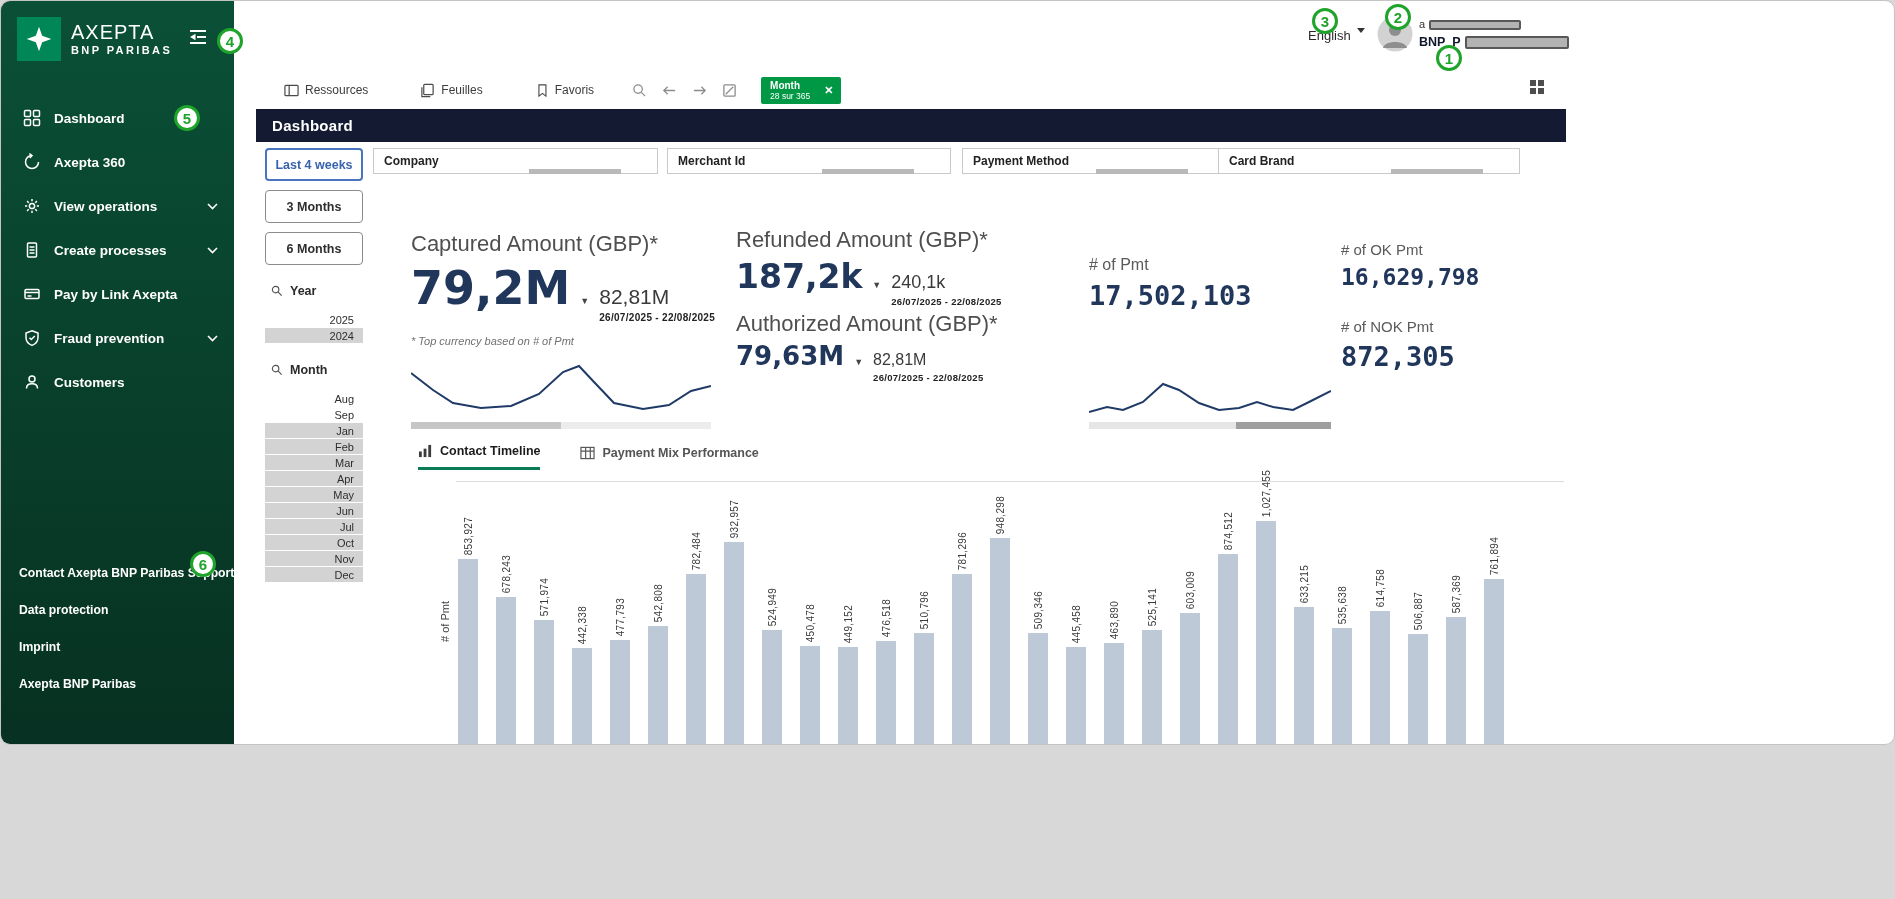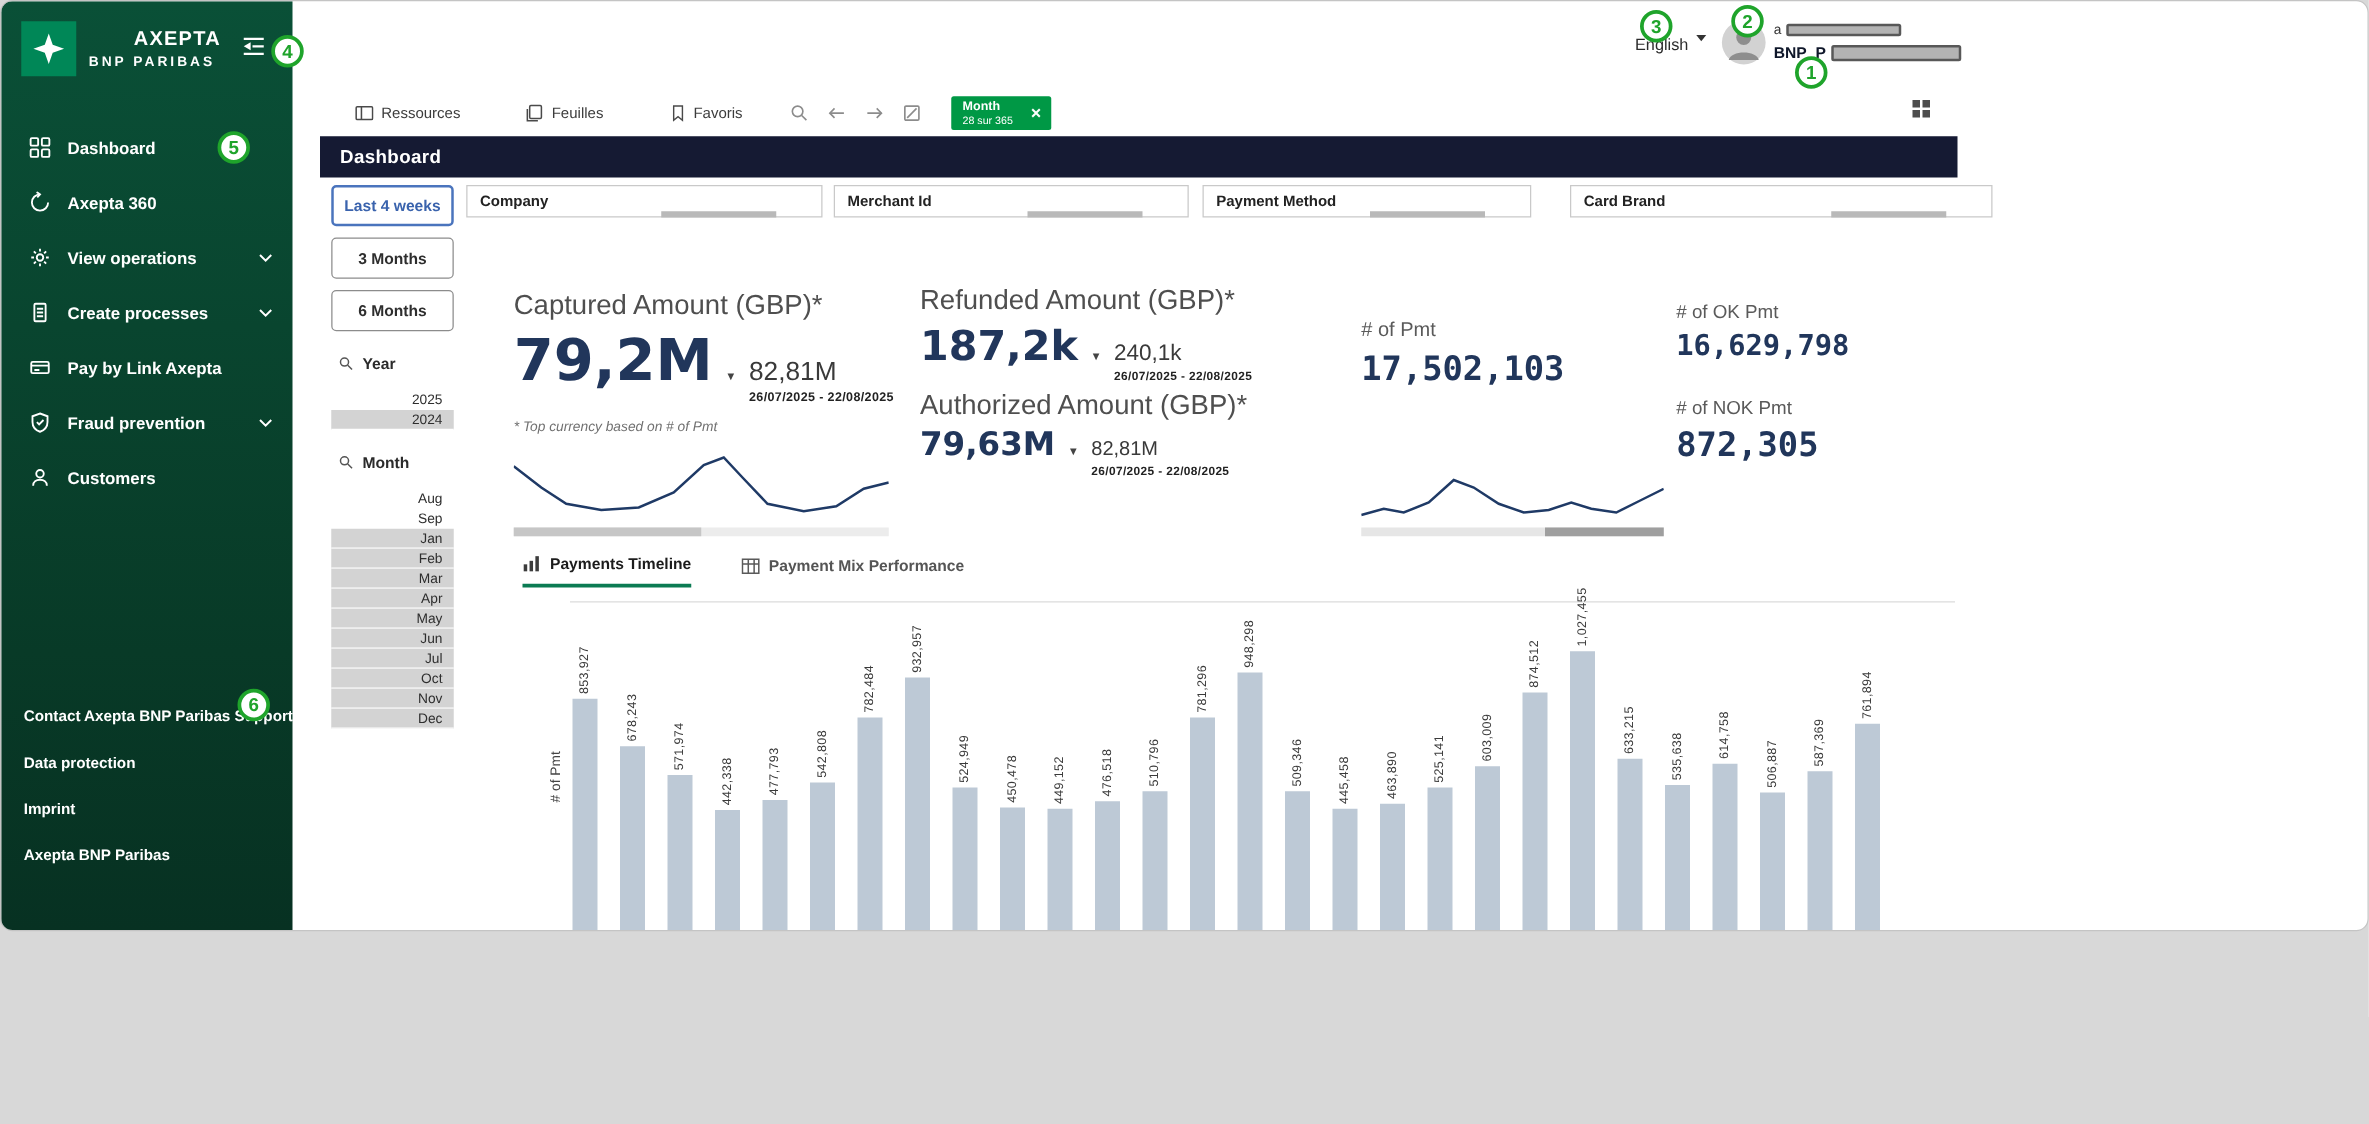--- a/index.html
+++ b/index.html
@@ -16,21 +16,21 @@
     overflow:hidden;box-sizing:border-box;
   }
   
   .sidebar{
     position:absolute;left:0;top:0;width:233px;height:100%;
     background:linear-gradient(180deg,#0a5037 0%,#083a27 70%,#073122 100%);
     color:#fff;
   }
   .logo-row{display:flex;align-items:center;gap:10px;padding:16px 12px 14px 16px;}
   .logo-mark{width:44px;height:44px;background:#008757;display:flex;align-items:center;justify-content:center;flex:0 0 auto;}
-  .logo-text .brand{font-size:16px;font-weight:bold;letter-spacing:1px;line-height:22px;margin-left:36px;}
+  .logo-text .brand{font-size:20px;font-weight:normal;letter-spacing:1px;line-height:22px;}
   .logo-text .brand-sub{font-size:11px;font-weight:bold;letter-spacing:2.4px;line-height:14px;}
   .collapse-btn{margin-left:6px;cursor:pointer;}
   .menu{position:absolute;top:95px;left:0;right:0;}
   .menu-item{display:flex;align-items:center;height:44px;padding-left:22px;gap:13px;font-size:13.5px;font-weight:600;cursor:pointer;}
   .mi-icon{width:18px;height:18px;flex:0 0 auto;display:flex;}
   .mi-chevron{margin-left:auto;margin-right:16px;display:flex;}
   .sidebar-footer{position:absolute;left:18px;top:566px;width:205px;}
   .sf-link{font-size:12.2px;font-weight:600;color:#fff;margin-bottom:24px;line-height:13px;cursor:pointer;white-space:nowrap;}
   
   .lang{position:absolute;left:1307px;top:27px;display:flex;align-items:flex-start;gap:6px;font-size:13px;color:#2b2b2b;cursor:pointer;}
@@ -422,21 +422,21 @@
       <div class="thumb"></div>
     </div>
 
   <div class="tabs">
     <div class="tab active">
       <svg width="15" height="14" viewBox="0 0 16 15">
           <rect x="1" y="8" width="3" height="6" fill="#3c3c3c"></rect>
           <rect x="6" y="5" width="3" height="9" fill="#3c3c3c"></rect>
           <rect x="11" y="1" width="3" height="13" fill="#3c3c3c"></rect>
         </svg>
-      <span>Payments Timeline</span>
+      <span>Contact Timeline</span>
     </div>
     <div class="tab">
       <svg width="15" height="14" viewBox="0 0 16 15" fill="none" stroke="#5a5a5a" stroke-width="1.3">
           <rect x="1" y="1.5" width="14" height="12"></rect>
           <path d="M1 5.5h14M6 1.5v12M11 1.5v12"></path>
         </svg>
       <span>Payment Mix Performance</span>
     </div>
   </div>
   <div class="tab-divider"></div>
@@ -525,21 +525,21 @@
         <span class="bar-label">587,369</span>
       </div>
       <div class="bar" style="height: 165px; background: rgb(189, 201, 214);">
         <span class="bar-label">761,894</span>
       </div>
     </div>
 
 <div class="field-filter" style="left: 372px; width: 285px;"><span class="ff-label">Company</span><span class="ff-scroll"></span></div>
     <div class="field-filter" style="left: 666px; width: 284px;"><span class="ff-label">Merchant Id</span><span class="ff-scroll"></span></div>
     <div class="field-filter" style="left: 961px; width: 263px;"><span class="ff-label">Payment Method</span><span class="ff-scroll"></span></div>
-    <div class="field-filter" style="left: 1255px; width: 338px; text-decoration: underline;"><span class="ff-label">Card Brand</span><span class="ff-scroll"></span></div>
+    <div class="field-filter" style="left: 1217px; width: 302px; text-decoration: underline;"><span class="ff-label">Card Brand</span><span class="ff-scroll"></span></div>
   </div>
 
 <div class="anno a1">1</div>
 <div class="anno a2">2</div>
 <div class="anno a3">3</div>
 <div class="anno a4">4</div>
 <div class="anno a5">5</div>
 <div class="anno a6">6</div>
 
 </body></html>

